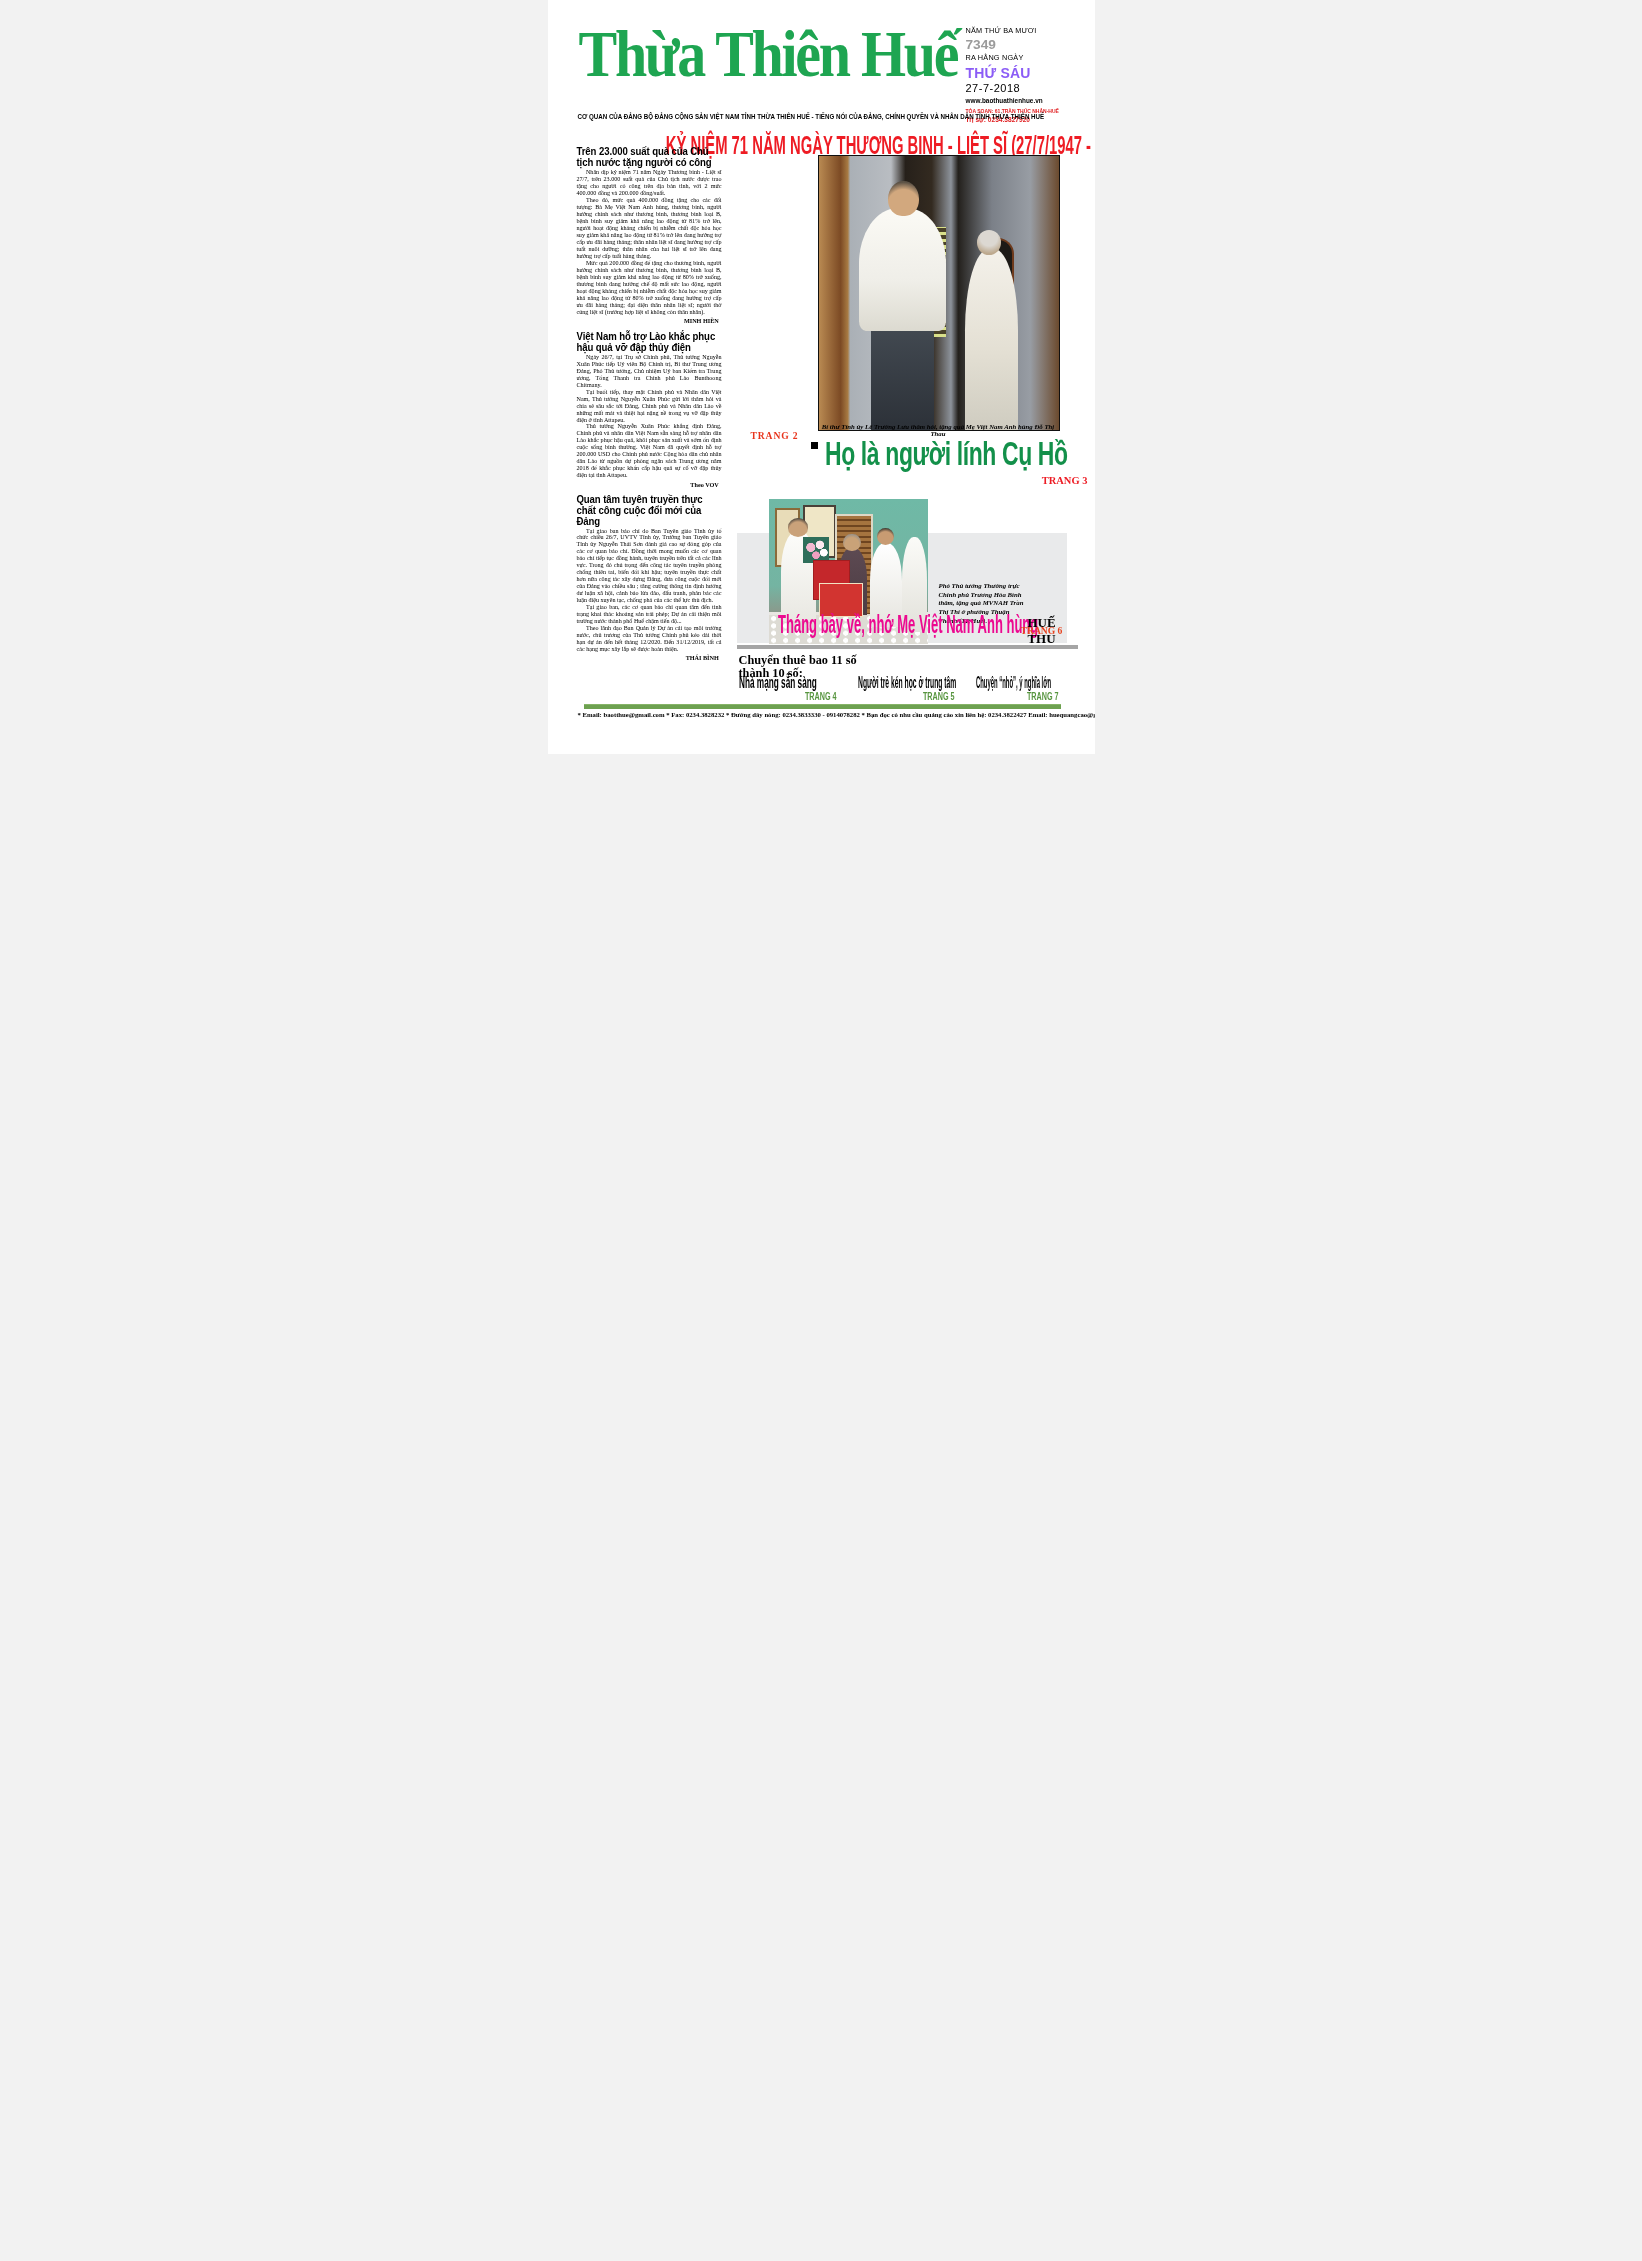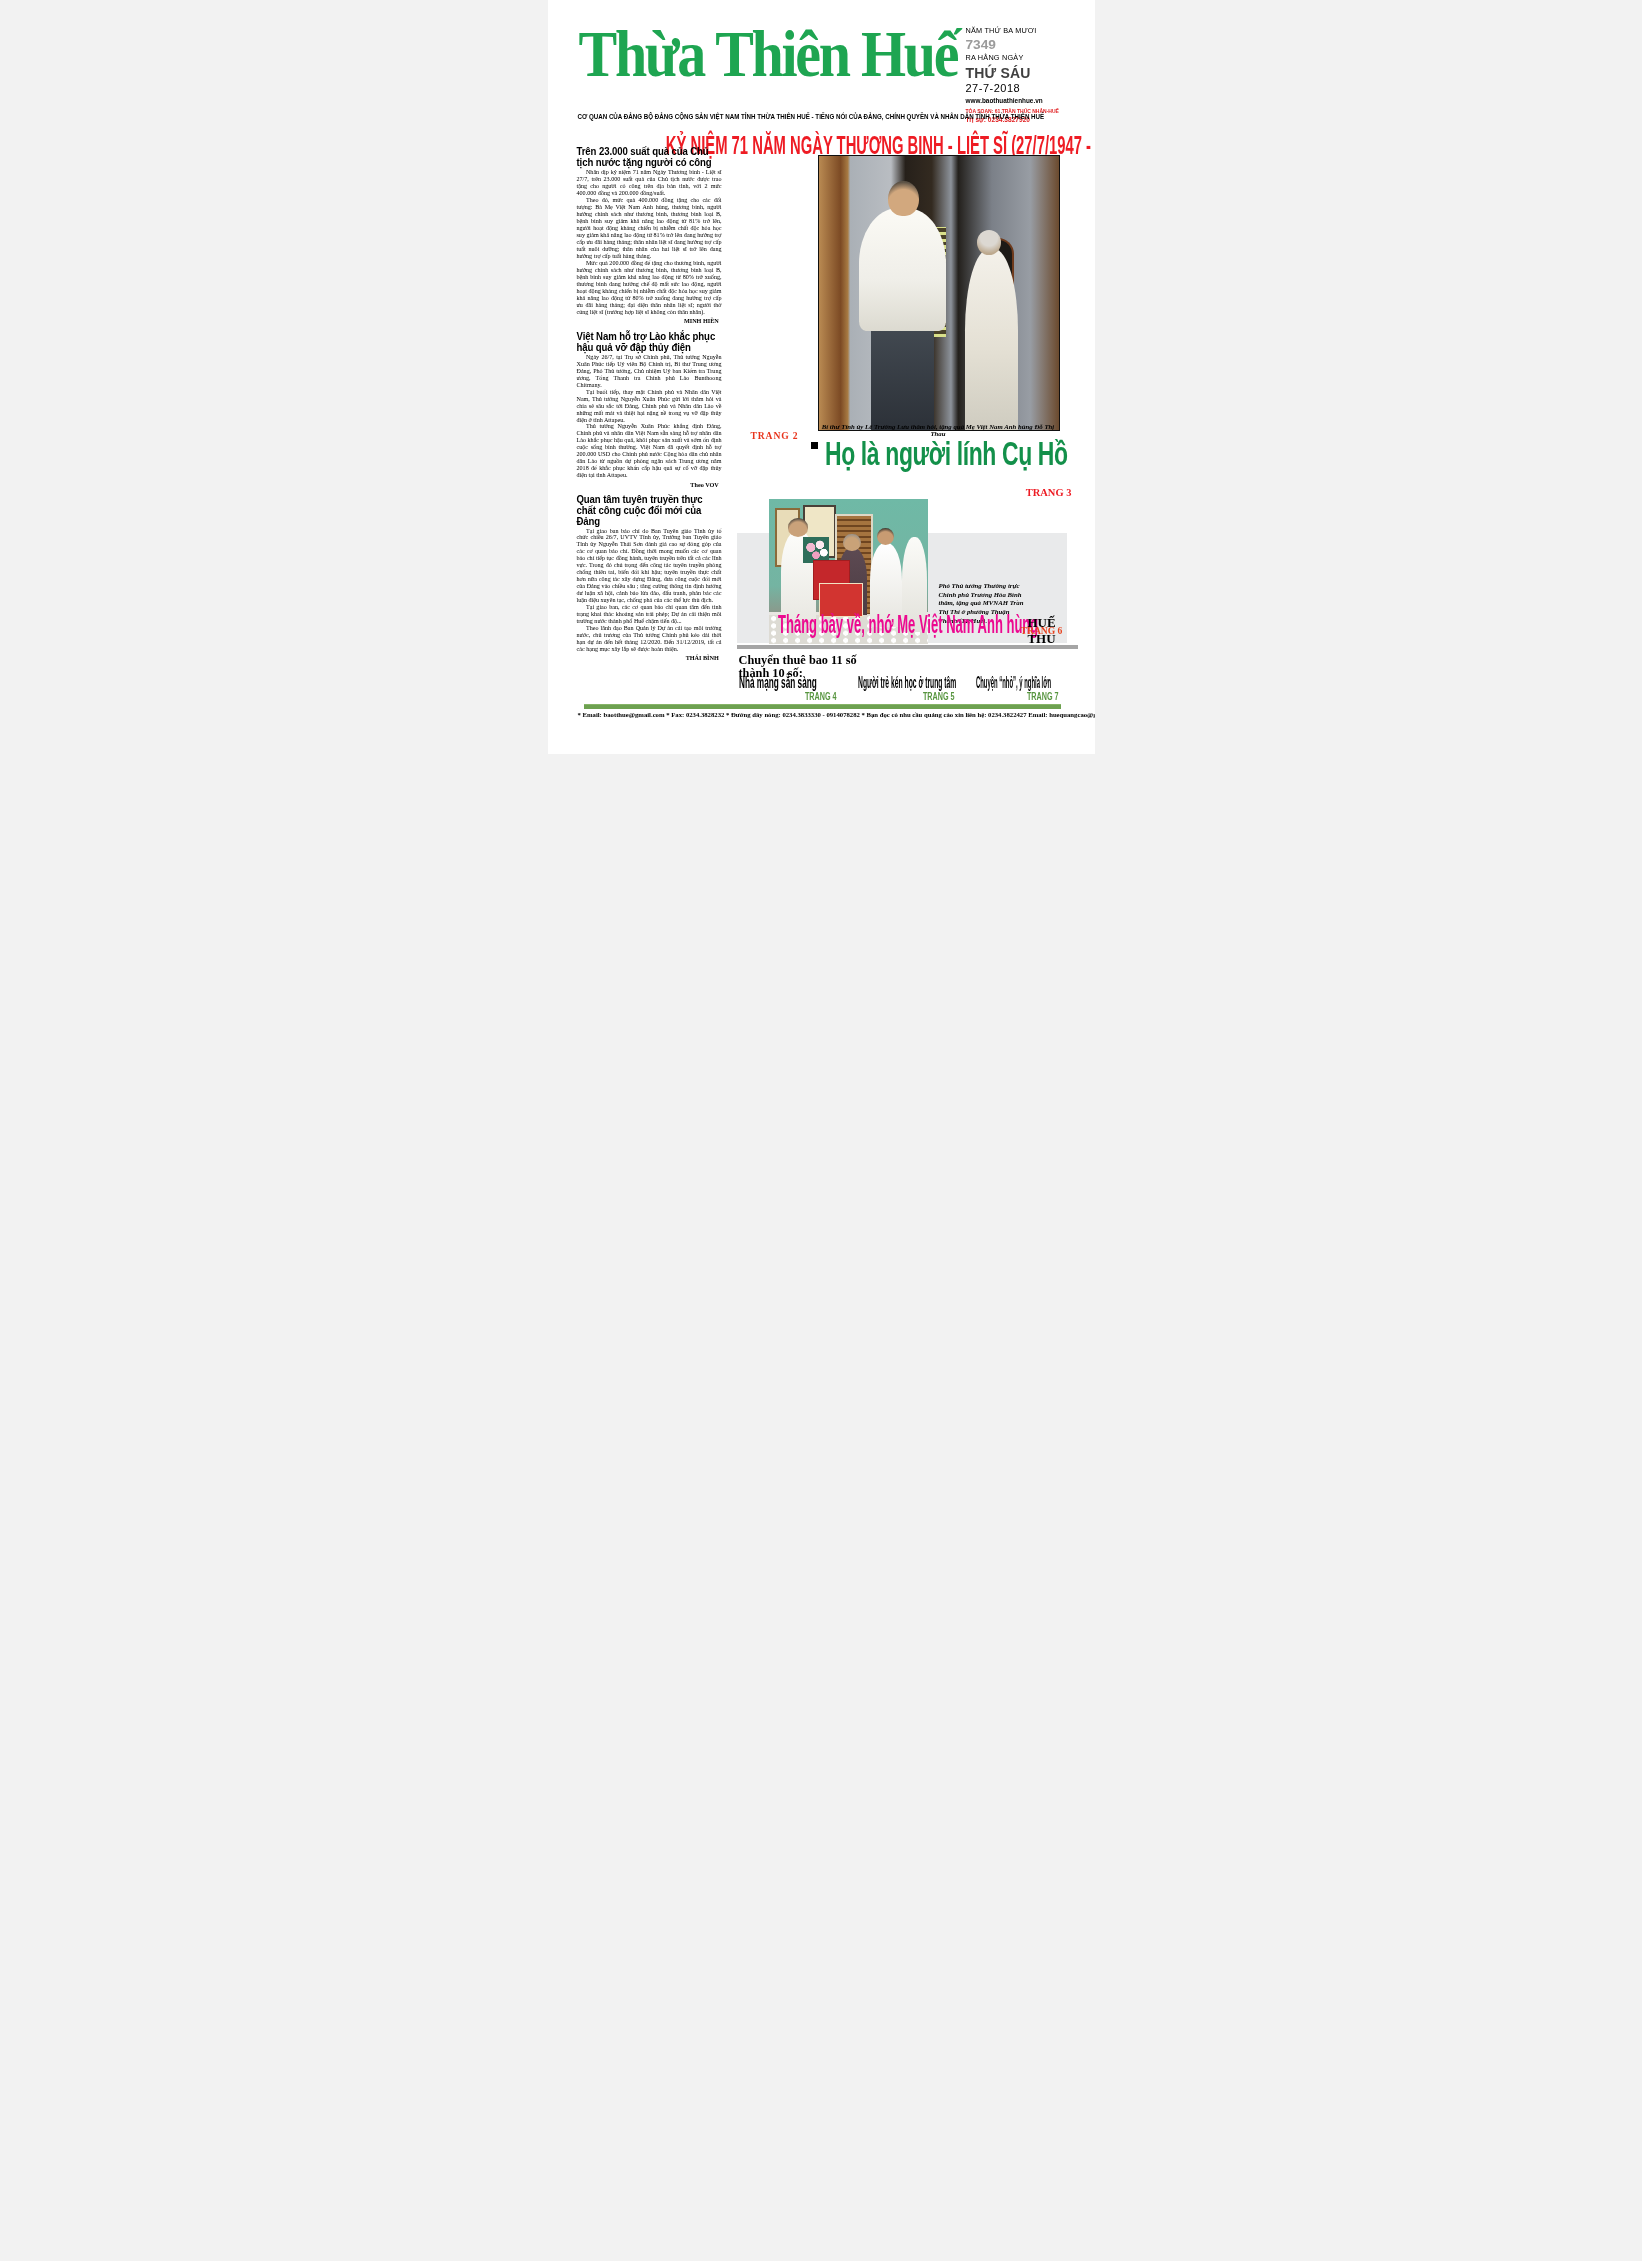--- a/index.html
+++ b/index.html
@@ -8,21 +8,21 @@
   .abs{position:absolute;}
 
   
   #logo{left:31px;top:21px;font-family:"Liberation Serif",serif;font-weight:bold;
         font-size:58px;line-height:1;letter-spacing:-2.3px;color:#1ea551;white-space:nowrap;
         transform:scaleY(1.14);transform-origin:left top;}
   #info{left:418px;top:26.4px;width:99px;}
   .info-year{font-size:7.3px;letter-spacing:0.2px;margin-bottom:2.3px;}
   .info-issue{font-size:13.7px;font-weight:bold;color:#9b9b9b;line-height:1;margin-bottom:1.8px;}
   .info-freq{font-size:7.3px;letter-spacing:0.2px;margin-bottom:4.1px;}
-  .info-weekday{font-size:14px;font-weight:bold;color:#404040;line-height:1;letter-spacing:0.2px;margin-bottom:2.7px;}
+  .info-weekday{font-size:14px;font-weight:bold;color:#8b5cf6;line-height:1;letter-spacing:0.2px;margin-bottom:2.7px;}
   .info-date{font-size:11px;letter-spacing:0.5px;line-height:1;margin-bottom:3.2px;}
   .info-web{font-size:6.4px;font-weight:bold;margin-bottom:4.1px;}
   .info-address{font-size:5px;font-weight:bold;color:#e01e20;white-space:nowrap;margin-bottom:1.8px;}
   .info-phone{font-size:6.6px;font-weight:bold;color:#e01e20;}
   #tagline{left:30px;top:112px;width:385px;text-align:center;font-weight:bold;font-size:6.2px;
            white-space:nowrap;transform:scaleY(1.15);transform-origin:center top;}
 
   
   #banner{left:30px;top:131px;width:485px;text-align:center;}
   #banner span{display:inline-block;font-weight:bold;font-size:20px;color:#ee1c24;white-space:nowrap;
@@ -67,22 +67,22 @@
   #photo1 .woman-body{position:absolute;left:61%;top:34%;width:22%;height:66%;border-radius:45% 45% 0 0;
           background:linear-gradient(180deg,#f4f1ea 0%,#e4e0d4 55%,#cfccc0 100%);}
   #caption1{left:270px;top:423px;width:241px;text-align:center;font-family:"Liberation Serif",serif;
             font-style:italic;font-weight:bold;font-size:6.8px;}
 
   
   #green-head{left:263px;top:437px;width:256px;display:flex;align-items:flex-start;}
   #green-head .square{width:7.7px;height:7.7px;background:#000;margin:4.6px 6.4px 0 0;flex:none;}
   #green-head .text{font-weight:bold;font-size:31px;line-height:1.05;letter-spacing:-0.5px;color:#13904a;
                     white-space:nowrap;transform:scale(0.74,1.08);transform-origin:left top;}
-  #trang3{left:472px;top:475px;width:52px;text-align:right;font-family:"Liberation Serif",serif;
-          font-weight:bold;font-size:10.5px;color:#ed1c24;margin-top:12px;}
+  #trang3{left:488px;top:475px;width:52px;text-align:right;font-family:"Liberation Serif",serif;
+          font-weight:bold;font-size:10.5px;color:#ed1c24;}
 
   
   #grayband{left:189px;top:533px;width:330px;height:110px;background:#e9eaeb;}
   #photo2{left:221px;top:499px;width:159px;height:145px;overflow:hidden;
           background:linear-gradient(180deg,#6fb9a6 0%,#74b4a2 60%,#8a9a8c 78%,#e9e7e2 78%,#e3e1db 100%);}
   #photo2 .frame1{position:absolute;left:4%;top:6%;width:13%;height:38%;background:#e8dcb8;border:2.3px solid #8a6a3a;}
   #photo2 .frame2{position:absolute;left:22%;top:4%;width:18%;height:34%;background:#efe6c6;border:2.7px solid #4a4038;}
   #photo2 .shutter{position:absolute;left:42%;top:10%;width:21%;height:68%;border:2.3px solid #ded8c6;
           background:repeating-linear-gradient(180deg,#a5743f 0 3.2px,#6e4520 3.2px 5.5px);}
   #photo2 .p1{position:absolute;left:8%;top:22%;width:22%;height:62%;border-radius:45% 45% 0 0;

